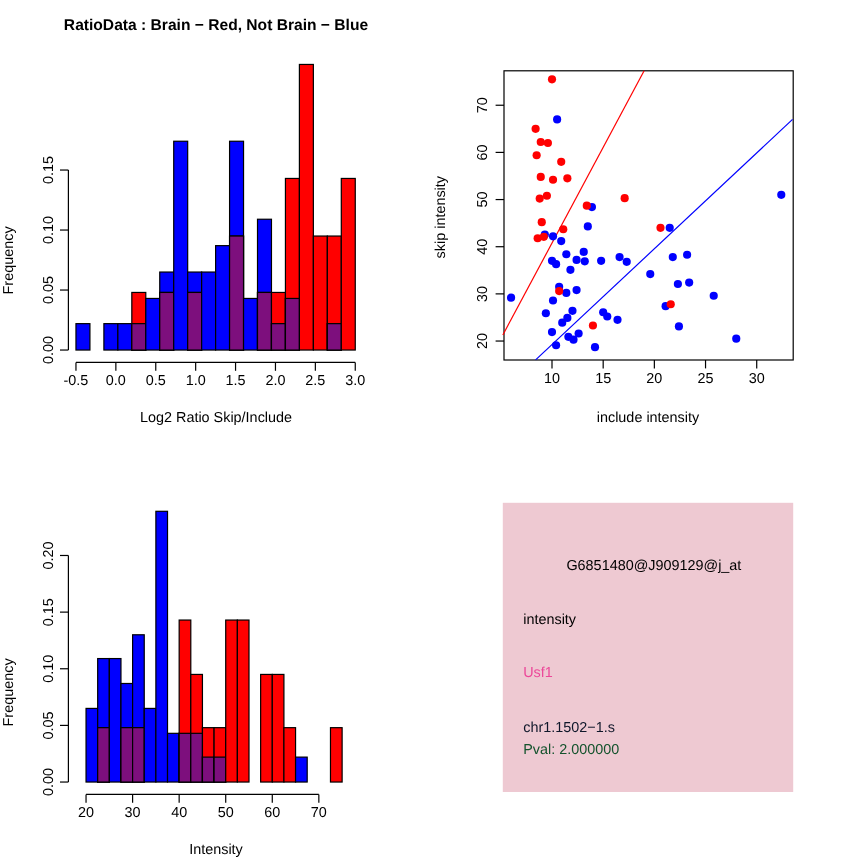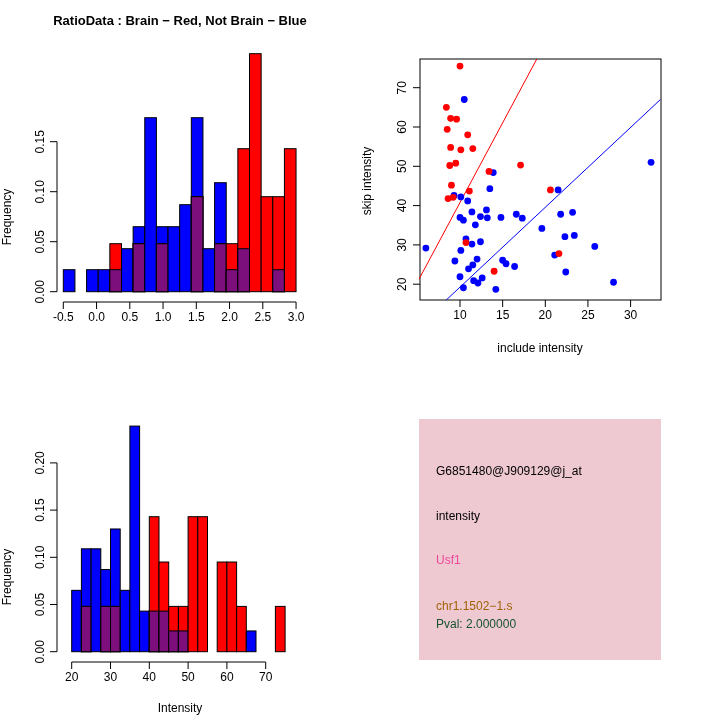--- a/index.html
+++ b/index.html
@@ -16,20 +16,21 @@
   .info-line{position:absolute;left:76px;font-size:12px;color:#000;white-space:pre;}
 </style>
 </head>
 <body>
 
 <div id="canvas">
 
   <div class="panel" id="panel-ratio-hist" style="left:0;top:0">
     <div class="chart-title">RatioData : Brain − Red, Not Brain − Blue</div>
     <div class="y-label">Frequency</div>
+    <div class="x-label">Log2 Ratio Skip/Include</div>
     <svg width="360" height="360" id="svg-ratio">
         <line x1="57" y1="291.7" x2="57" y2="141.7" stroke="#000" stroke-width="1"></line>
         <line x1="50" y1="291.7" x2="57" y2="291.7" stroke="#000"></line>
         <text x="44" y="291.7" font-size="12" font-family="&quot;Liberation Sans&quot;, sans-serif" fill="#000000" text-anchor="middle" transform="rotate(-90 44 291.7)">0.00</text>
         <line x1="50" y1="241.7" x2="57" y2="241.7" stroke="#000"></line>
         <text x="44" y="241.7" font-size="12" font-family="&quot;Liberation Sans&quot;, sans-serif" fill="#000000" text-anchor="middle" transform="rotate(-90 44 241.7)">0.05</text>
         <line x1="50" y1="191.7" x2="57" y2="191.7" stroke="#000"></line>
         <text x="44" y="191.7" font-size="12" font-family="&quot;Liberation Sans&quot;, sans-serif" fill="#000000" text-anchor="middle" transform="rotate(-90 44 191.7)">0.10</text>
         <line x1="50" y1="141.7" x2="57" y2="141.7" stroke="#000"></line>
         <text x="44" y="141.7" font-size="12" font-family="&quot;Liberation Sans&quot;, sans-serif" fill="#000000" text-anchor="middle" transform="rotate(-90 44 141.7)">0.15</text>
@@ -253,20 +254,20 @@
           <rect x="226.89999999999998" y="202.01999999999998" width="9.7" height="89.68" fill="#ff0000" stroke="#000" stroke-width="1"></rect>
           <rect x="236.60000000000002" y="246.38799999999998" width="9.7" height="45.31200000000001" fill="#ff0000" stroke="#000" stroke-width="1"></rect>
           <rect x="246.3" y="270.932" width="9.7" height="20.767999999999972" fill="#0000ff" stroke="#000" stroke-width="1"></rect>
           <rect x="275.4" y="246.38799999999998" width="9.7" height="45.31200000000001" fill="#ff0000" stroke="#000" stroke-width="1"></rect>
         </g>
       </svg>
   </div>
 
   <div class="panel" id="panel-info" style="left:360px;top:360px">
     <div id="info-box" style="position: absolute; left: 59px; top: 59px; width: 242px; height: 241px; background: rgb(238, 201, 210);"></div>
-    <div class="info-line" style="top: 104px; color: rgb(0, 0, 0);">G6851480@J909129@j_at</div>
+    <div class="info-line" style="top: 104px; color: rgb(0, 0, 0); margin-left: 36px;">G6851480@J909129@j_at</div>
     <div class="info-line" style="top: 149px; color: rgb(0, 0, 0);">intensity</div>
     <div class="info-line" style="top: 193px; color: #ec4899;">Usf1</div>
-    <div class="info-line" style="top: 239px; color: #a16207;">chr1.1502−1.s</div>
+    <div class="info-line" style="top: 239px; color: #0f172a;">chr1.1502−1.s</div>
     <div class="info-line" style="top: 257px; color: #14532d;">Pval: 2.000000</div>
   </div>
 
 </div>
 
 </body></html>

